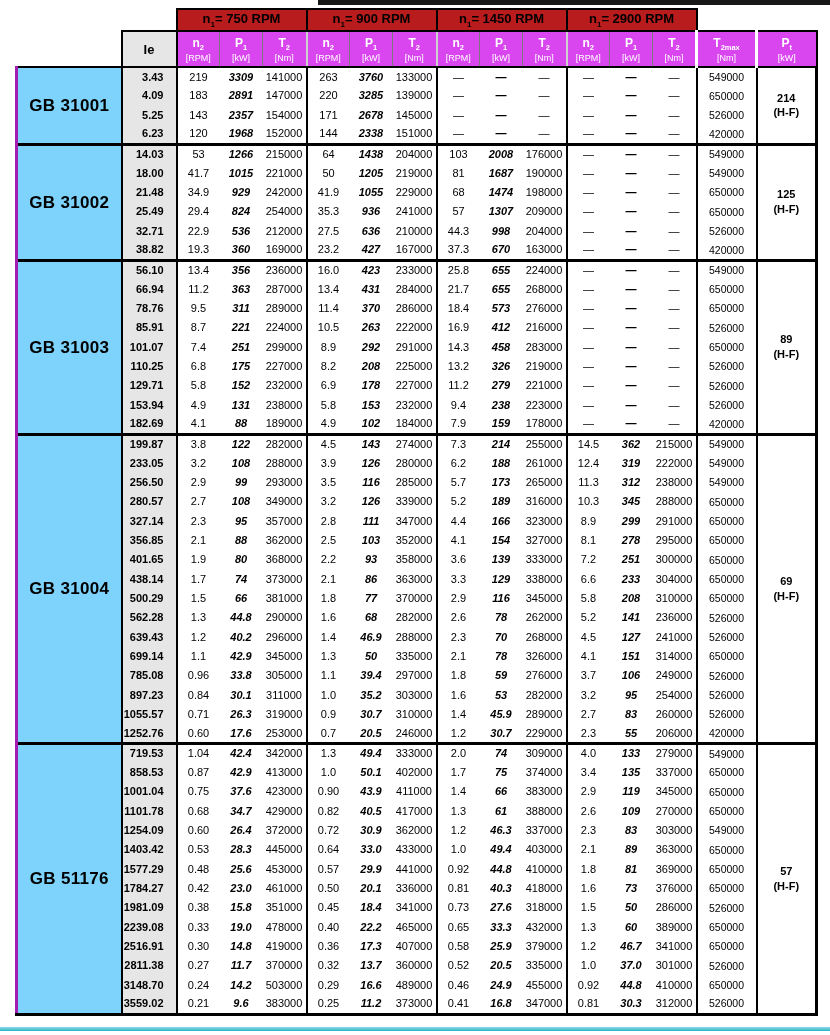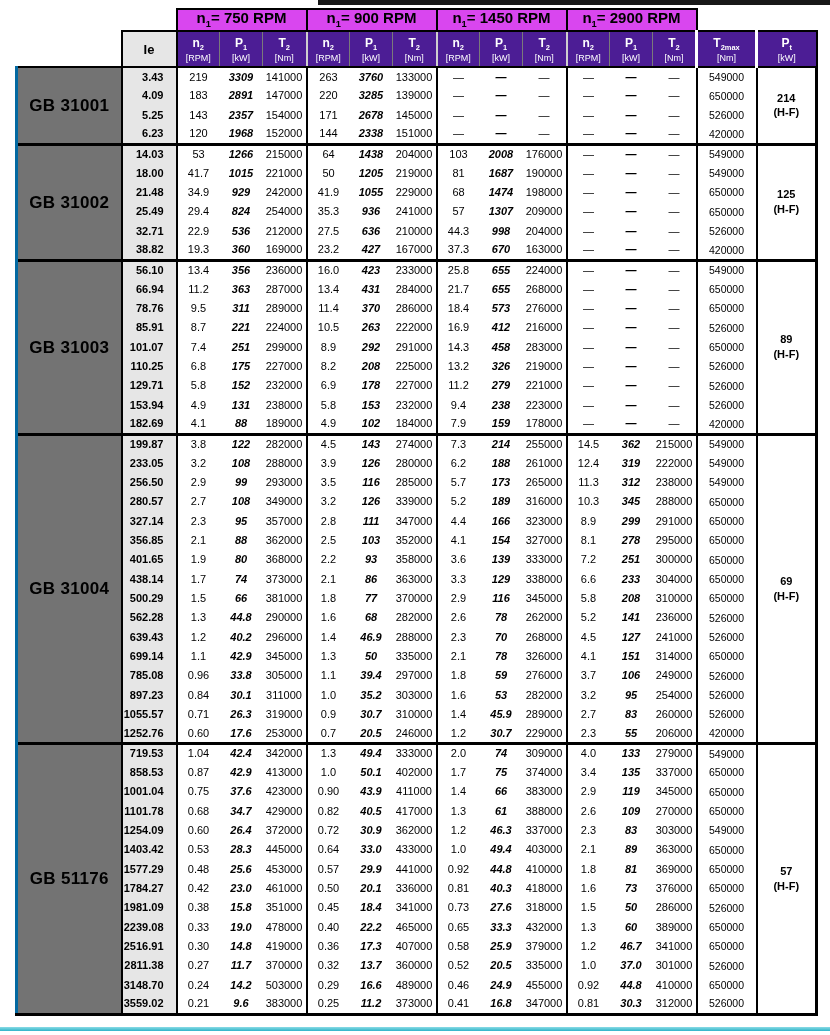--- a/index.html
+++ b/index.html
@@ -11,40 +11,40 @@
   .bottom-line{position:absolute;left:0;top:1027px;width:830px;height:4px;
     background:linear-gradient(#8adbe6,#2fb4c8);}
   table{border-collapse:collapse;position:absolute;left:15px;top:8px;table-layout:fixed;}
   td{padding:0;margin:0;vertical-align:middle;text-align:center;font-size:11px;line-height:1;}
   tr.datarow{height:19.33px;}
   
   tr.speedrow{height:22px;}
   tr.colheadrow{height:36px;}
   td.blank{border:none;background:transparent;}
   td.yellow{
-    background:#d946ef;border:2px solid #000;font-size:15px;font-weight:600;color:#000;
+    background:#b91c1c;border:2px solid #000;font-size:13px;font-weight:600;color:#000;
   }
   td.yellow b{font-weight:800;}
   td.yellow sub,.bh sub{font-size:0.62em;}
   td.ie-head{
     background:#e6e6e6;border:2px solid #000;font-weight:800;font-size:13px;
   }
   td.bh{
-    background:#4c1d95;color:#fff;border-top:2px solid #000;border-bottom:2px solid #000;
+    background:#d946ef;color:#fff;border-top:2px solid #000;border-bottom:2px solid #000;
     border-right:1px solid #7a7a7a;
   }
   td.bh .l1{font-weight:800;font-size:12px;padding-top:2px;}
   td.bh .l2{font-size:9px;margin-top:2px;}
   td.bh.first{border-left:2px solid #000;}
   td.bh.grp-end{border-right:2px solid #cfcfcf;margin-top:24px;}
   td.bh.side-gap{border-left:3px solid #fff;}
   td.bh.last{border-right:2px solid #000;text-align:center;}
   
   td.model-cell{
-    background:#737373;border-left:3px solid #0369a1;border-right:2px solid #000;
+    background:#7dd3fc;border-left:3px solid #a21caf;border-right:2px solid #000;
     font-weight:800;font-size:17px;letter-spacing:0.3px;
   }
   td.ie-cell{
     background:#e6e6e6;border-right:2px solid #000;font-weight:700;font-size:11px;
     text-align:right;padding-right:12px;
   }
   td.dc{background:#fff;}
   td.p1{font-weight:700;font-style:italic;}
   td.grp-end{border-right:2.5px solid #000;}
   td.t2max-cell{border-right:2px solid #000;font-size:10.5px;}

